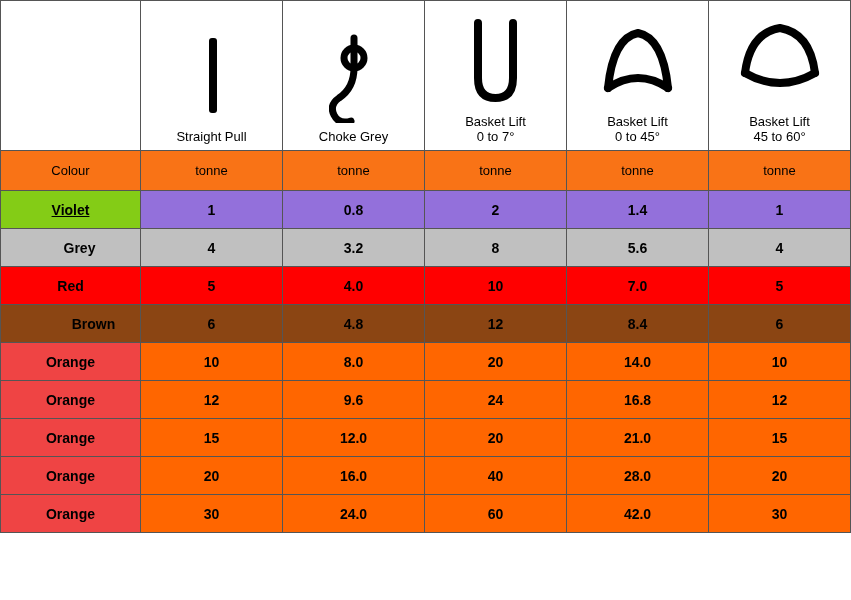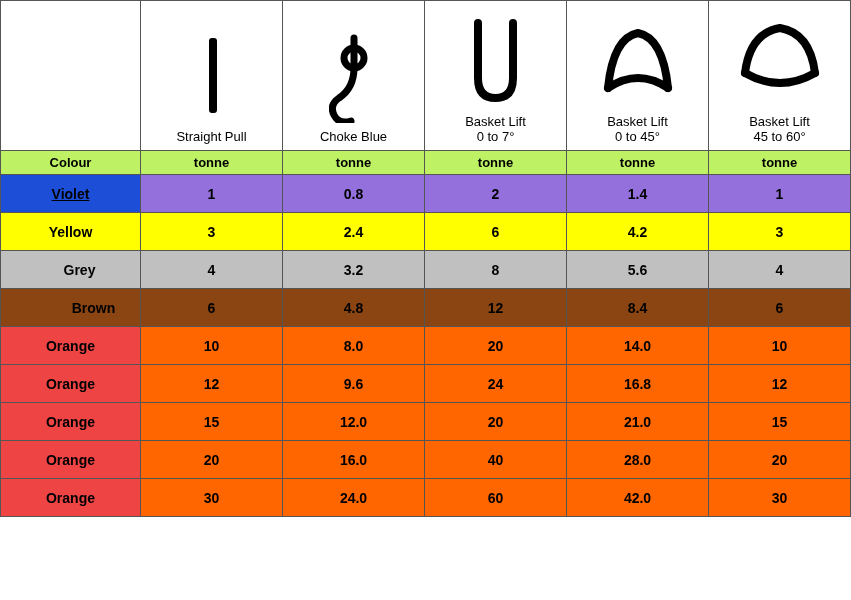--- a/index.html
+++ b/index.html
@@ -30,40 +30,40 @@
       width: 140px;
     }
     
     .col-label {
       font-size: 13px;
       color: #000;
       margin-top: 6px;
     }
 
     .subheader-row td {
-      background: #bef264;
-      font-weight: bold;
+      background: #f97316;
+      font-weight: normal;
       font-size: 13px;
-      height: 24px;
+      height: 40px;
     }
     
     .data-row td {
       height: 38px;
       font-size: 14px;
       font-weight: bold;
     }
     
     .colour-cell {
       font-weight: bold;
       font-size: 14px;
     }
     
     
     .row-violet td:not(:first-child) { background: #9370DB; color: #000; }
-    .row-violet td:first-child { background: #1d4ed8; color: #000; text-decoration: underline; }
+    .row-violet td:first-child { background: #84cc16; color: #000; text-decoration: underline; }
     
     .row-green td:not(:first-child) { background: #228B22; color: #000; }
     .row-green td:first-child { background: #228B22; color: #000; }
     
     .row-yellow td:not(:first-child) { background: #FFFF00; color: #000; }
     .row-yellow td:first-child { background: #FFFF00; color: #000; }
     
     .row-grey td:not(:first-child) { background: #C0C0C0; color: #000; }
     .row-grey td:first-child { background: #C0C0C0; color: #000; padding-left: 20px; }
     
@@ -97,21 +97,21 @@
           <rect x="17" y="5" width="8" height="75" rx="3" fill="#000"></rect>
         </svg>
         <div class="col-label">Straight Pull</div>
       </th>
       <th>
 
         <svg class="svg-icon" width="50" height="90" viewBox="0 0 50 90">
           <path d="M25 5 L25 35 Q25 55 10 65 Q0 72 5 82 Q10 92 22 88" stroke="#000" stroke-width="7" fill="none" stroke-linecap="round"></path>
           <circle cx="25" cy="25" r="10" stroke="#000" stroke-width="7" fill="none"></circle>
         </svg>
-        <div class="col-label">Choke Blue</div>
+        <div class="col-label">Choke Grey</div>
       </th>
       <th>
 
         <svg class="svg-icon" width="55" height="90" viewBox="0 0 55 90">
           <path d="M10 5 L10 60 Q10 80 27.5 80 Q45 80 45 60 L45 5" stroke="#000" stroke-width="8" fill="none" stroke-linecap="round"></path>
         </svg>
         <div class="col-label">Basket Lift<br>0 to 7°</div>
       </th>
       <th>
 
@@ -141,36 +141,36 @@
   </thead>
   <tbody id="table-body">
   <tr class="data-row row-violet">
         <td class="colour-cell">Violet</td>
         <td>1</td>
         <td>0.8</td>
         <td>2</td>
         <td>1.4</td>
         <td>1</td>
       </tr>
-      <tr class="data-row row-yellow">
-        <td class="colour-cell">Yellow</td>
-        <td>3</td>
-        <td>2.4</td>
-        <td>6</td>
-        <td>4.2</td>
-        <td>3</td>
-      </tr>
       <tr class="data-row row-grey">
         <td class="colour-cell">Grey</td>
         <td>4</td>
         <td>3.2</td>
         <td>8</td>
         <td>5.6</td>
         <td>4</td>
       </tr>
+      <tr class="data-row row-red">
+        <td class="colour-cell">Red</td>
+        <td>5</td>
+        <td>4.0</td>
+        <td>10</td>
+        <td>7.0</td>
+        <td>5</td>
+      </tr>
       <tr class="data-row row-brown">
         <td class="colour-cell">Brown</td>
         <td>6</td>
         <td>4.8</td>
         <td>12</td>
         <td>8.4</td>
         <td>6</td>
       </tr>
       <tr class="data-row row-orange">
         <td class="colour-cell">Orange</td>

